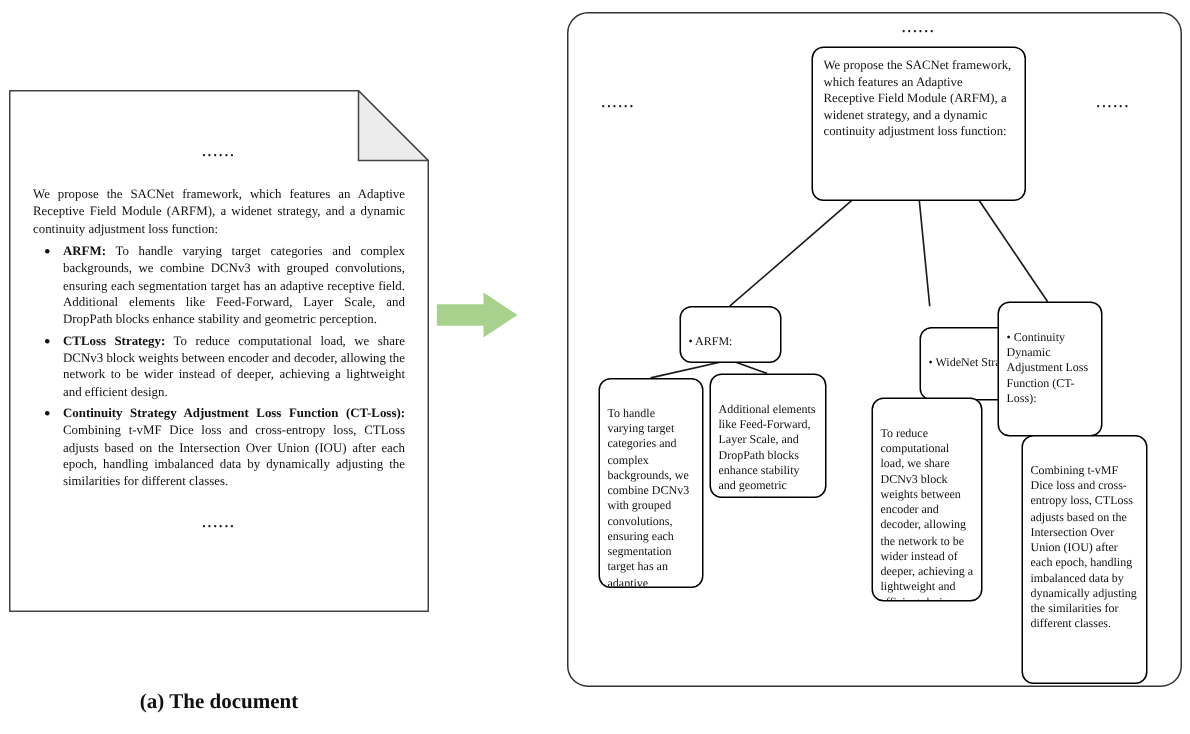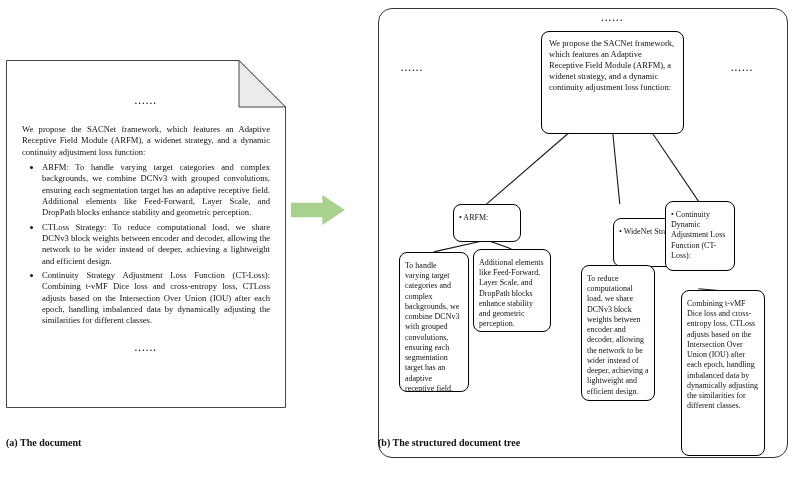--- a/index.html
+++ b/index.html
@@ -14,55 +14,55 @@
   .doc-content {
     position:absolute; left:16px; right:16px; top:26px;
     font-size:8.6px; line-height:1.32;
   }
   .dots { text-align:center; font-size:9px; letter-spacing:1.5px; font-weight:bold; }
   .doc-content .dots.top { margin:10px 0 16px; }
   .doc-content .dots.bottom { margin:16px 0 0; }
   .intro { margin:0 0 4px; text-align:justify; }
   .doc-content ul { margin:4px 0 0; padding-left:20px; }
   .doc-content li { margin-bottom:3px; text-align:justify; }
-  .term { font-weight:normal; }
+  .term { font-weight:bold; }
 
   
   .arrow {
     position:absolute; left:291px; top:195px; width:54px; height:30px;
     clip-path: polygon(0 26%, 58% 26%, 58% 0, 100% 50%, 58% 100%, 58% 74%, 0 74%);
   }
 
   
   .tree {
     position:absolute; left:378px; top:8px; width:410px; height:450px;
     border:1px solid #333; border-radius:14px; box-sizing:border-box;
   }
   .connectors { position:absolute; left:0; top:0; width:100%; height:100%; }
   .node {
     position:absolute; background:#fff; border:1.4px solid #000; border-radius:8px;
-    box-sizing:border-box; padding:8px 5px; font-size:8px; line-height:1.28;
+    box-sizing:border-box; padding:18px 5px; font-size:8px; line-height:1.28;
     text-align:left; overflow:hidden;
   }
   .node.root  { left:162px; top:22px;  width:143px; height:103px; font-size:8.5px; padding:6px 7px; }
   .node.c0    { left:74px;  top:195px; width:68px;  height:38px; }
   .node.c1    { left:210px; top:209px; width:79px;  height:49px;margin-left:24px; }
-  .node.c2    { left:286px; top:192px; width:70px;  height:70px; }
+  .node.c2    { left:286px; top:192px; width:70px;  height:90px; }
   .node.l0    { left:20px;  top:243px; width:70px;  height:140px; }
   .node.l1    { left:94px;  top:240px; width:78px;  height:83px; }
   .node.l2    { left:202px; top:256px; width:74px;  height:136px; }
   .node.l3    { left:302px; top:281px; width:84px;  height:166px; }
   .tdots { position:absolute; font-size:9px; letter-spacing:1.5px; font-weight:bold; }
   .tdots.top   { left:162px; top:4px; width:143px; text-align:center; }
   .tdots.left  { left:22px;  top:54px; }
   .tdots.right { left:352px; top:54px; }
 
   
   .cap {
-    position:absolute; top:437px; font-weight:bold; font-size:10px; 
+    position:absolute; top:461px; font-weight:bold; font-size:14px; text-align:center;
   }
   .cap.a { left:6px;   width:280px; }
   .cap.b { left:378px; width:410px; }
 </style>
 </head>
 <body>
 
 <div class="stage">
 
   <div class="doc">
@@ -105,15 +105,14 @@
     <div class="node c1">• WideNet Strategy:</div>
     <div class="node c2">• Continuity Dynamic Adjustment Loss Function (CT-Loss):</div>
 
     <div class="node l0">To handle varying target categories and complex backgrounds, we combine DCNv3 with grouped convolutions, ensuring each segmentation target has an adaptive receptive field.</div>
     <div class="node l1">Additional elements like Feed-Forward, Layer Scale, and DropPath blocks enhance stability and geometric perception.</div>
     <div class="node l2">To reduce computational load, we share DCNv3 block weights between encoder and decoder, allowing the network to be wider instead of deeper, achieving a lightweight and efficient design.</div>
     <div class="node l3">Combining t-vMF Dice loss and cross-entropy loss, CTLoss adjusts based on the Intersection Over Union (IOU) after each epoch, handling imbalanced data by dynamically adjusting the similarities for different classes.</div>
   </div>
 
   <div class="cap a">(a) The document</div>
-  <div class="cap b">(b) The structured document tree</div>
 
 </div>
 
 </body></html>

